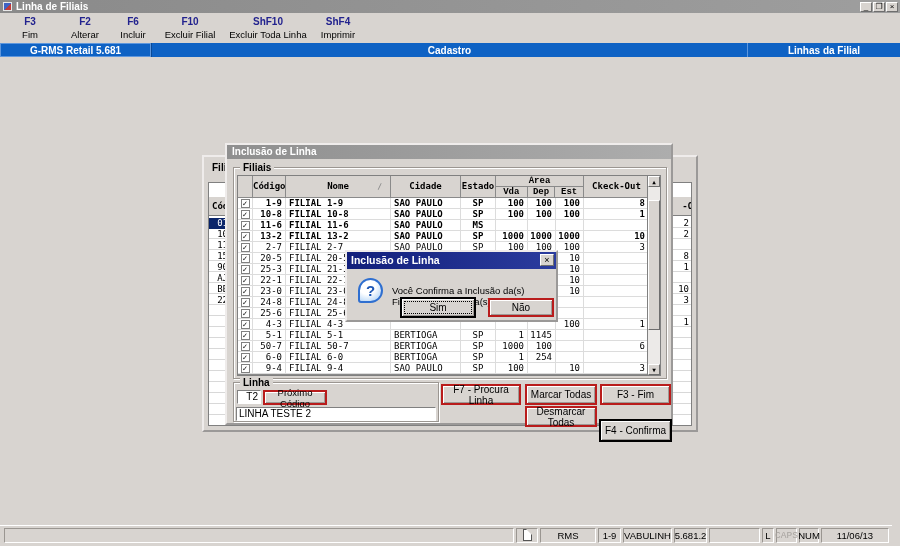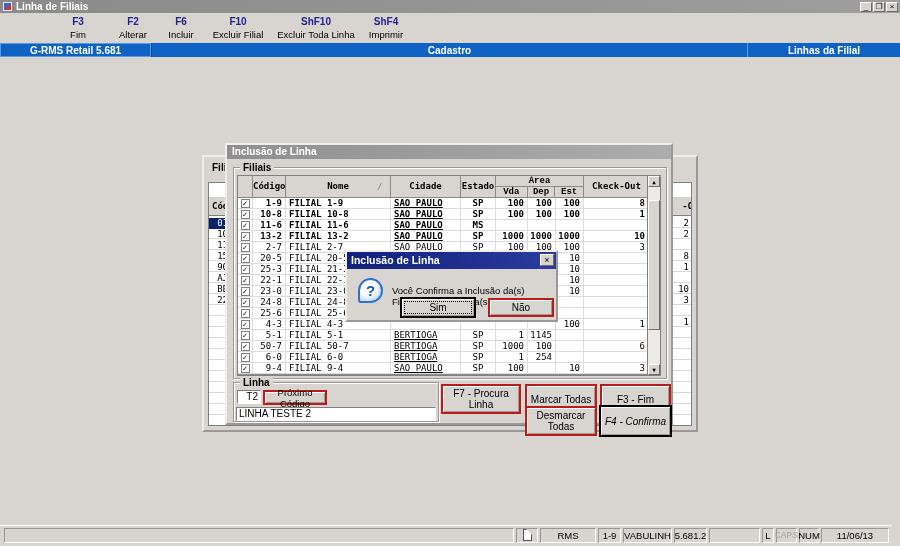--- a/index.html
+++ b/index.html
@@ -16,21 +16,21 @@
   .titlebar { position:absolute; left:0; top:0; width:900px; height:13px;
     background:linear-gradient(to right,#8a8a8a,#9e9e9e); display:flex; align-items:center; }
   .app-icon { width:9px; height:9px; margin:0 4px 0 3px;
     background:linear-gradient(135deg,#3f62c4 0 50%,#c03a3a 50% 100%); border:1px solid #e8e8e8; }
   .titlebar .t-text { color:#fff; font-weight:bold; font-size:10px; }
   .win-btns { position:absolute; right:2px; top:2px; display:flex; gap:1px; }
   .win-btn { width:12px; height:10px; background:#d8d4d0; border:1px solid;
     border-color:#fff #6e6e6e #6e6e6e #fff; font-size:8px; line-height:8px; text-align:center; color:#000; }
 
   
-  .toolbar { position:absolute; left:0; top:13px; width:900px; height:30px; background:#d8d4d0; display:flex; padding-left:48px; }
+  .toolbar { position:absolute; left:0; top:13px; width:900px; height:30px; background:#d8d4d0; display:flex; }
   .tb-item { text-align:center; padding-top:3px; }
   .tb-key   { font-size:10px; font-weight:bold; color:#22228e; }
   .tb-label { font-size:9.5px; color:#000; margin-top:2px; }
   .tb-item:nth-child(1){width:60px}.tb-item:nth-child(2){width:50px}
   .tb-item:nth-child(3){width:46px}.tb-item:nth-child(4){width:68px}
   .tb-item:nth-child(5){width:88px}.tb-item:nth-child(6){width:52px}
 
   
   .bluebar { position:absolute; left:0; top:43px; width:900px; height:14px; background:#0e62c4; display:flex; }
   .blue-cell { color:#fff; font-weight:bold; font-size:10px; display:flex; align-items:center; justify-content:center; height:100%; }
@@ -86,46 +86,46 @@
   .w-cid{width:70px}.w-este{width:35px}
   .w-vda{width:32px}.w-dep{width:28px}.w-es2{width:28px}.w-out{flex:1; border-right:none;}
   .sort-ic { position:absolute; right:8px; top:0; color:#8a8a8a; font-size:8px; }
 
   .trow { display:flex; height:11px; line-height:10px; border-bottom:1px solid #dcdcdc; }
   .trow.bold { font-weight:bold; }
   .trow .c { border-right:1px solid #dcdcdc; overflow:hidden; white-space:nowrap; }
   .trow .c:last-child { border-right:none; }
   .col-codigo { text-align:right; padding-right:3px; }
   .col-nome   { padding-left:3px; }
-  .col-cidade { padding-left:3px;text-decoration:underline; }
+  .col-cidade { padding-left:3px; }
   .col-estado { text-align:center; }
   .col-vda,.col-dep,.col-est { text-align:right; padding-right:3px; }
   .col-checkout { text-align:right; padding-right:4px; }
   .cbcell { display:flex; align-items:center; justify-content:center; }
   .chk { width:9px; height:9px; background:#fff; border:1px solid #808080; font-size:8px; line-height:7px; text-align:center; }
   .graybar { position:absolute; left:0; top:198px; width:411px; height:5px; background:#8a8a8a; }
 
   .vscroll { position:absolute; right:0; top:0; width:13px; height:199px; background:#eceae8; border-left:1px solid #808080; }
   .sb-btn { position:absolute; left:0; width:12px; height:11px; background:#d8d4d0; border:1px solid;
     border-color:#fff #6e6e6e #6e6e6e #fff; font-size:6px; line-height:9px; text-align:center; color:#000; }
   .sb-up{top:0}.sb-dn{bottom:0}
   .sb-thumb { position:absolute; left:0; top:24px; width:12px; height:130px; background:#d8d4d0;
     border:1px solid; border-color:#fff #6e6e6e #6e6e6e #fff; }
 
   
   .code-field { position:absolute; left:3px; top:7px; width:24px; height:14px; font-size:10px; text-align:right; padding-right:2px; line-height:12px; }
   .next-btn { position:absolute; left:29px; top:7px; width:64px; height:15px; font-size:9.5px; }
   .line-input { position:absolute; left:2px; top:24px; width:200px; height:14px; font-size:10px; line-height:12px; padding-left:2px; }
 
-  .dlg-btn { position:absolute; height:30px; }
+  .dlg-btn { position:absolute; height:21px; }
   .b-procura  { left:214px; top:239px; width:80px; }
   .b-marcar   { left:298px; top:239px; width:72px; }
   .b-fim      { left:373px; top:239px; width:71px; }
   .b-desmarcar{ left:298px; top:261px; width:72px; }
-  .b-confirma { left:373px; top:261px; width:71px;font-style:italic; }
+  .b-confirma { left:373px; top:275px; width:71px; }
 
   
   .msgbox { position:absolute; left:345px; top:250px; width:213px; height:72px;
     background:#d8d4d0; border:2px outset #efeceb; }
   .msg-title { position:absolute; left:0; top:0; width:100%; height:17px;
     background:linear-gradient(to right,#121f7b,#2b3c9e); color:#fff; font-weight:bold; font-size:10.5px;
     line-height:17px; padding-left:4px; }
   .msg-close { position:absolute; right:2px; top:2px; width:14px; height:12px; background:#d8d4d0;
     border:1px solid; border-color:#fff #6e6e6e #6e6e6e #fff; font-size:9px; line-height:10px; text-align:center; }
   .q-icon { position:absolute; left:11px; top:26px; width:25px; height:25px; border-radius:50% 50% 50% 12%;

